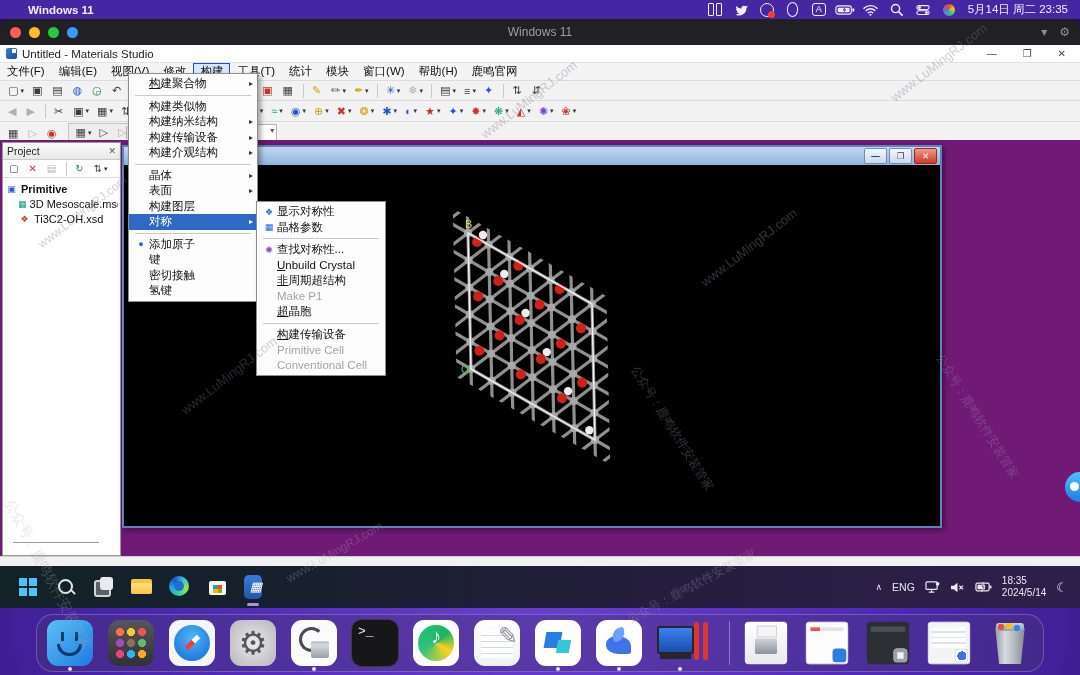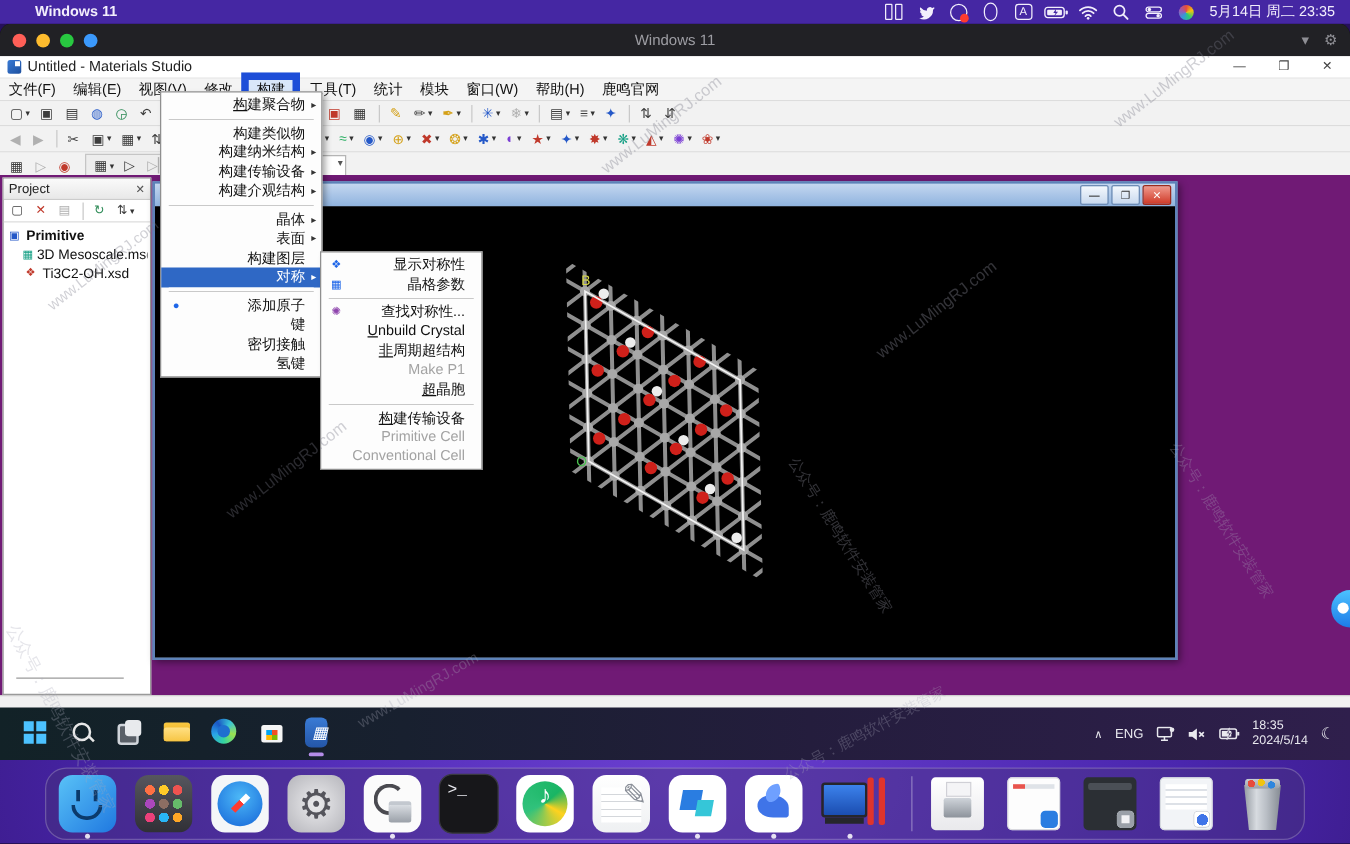--- a/index.html
+++ b/index.html
@@ -33,21 +33,21 @@
   
   .mswin{position:absolute;left:0;top:26px;width:1080px;height:521px;background:#f0f0f0;}
   .mstitle{height:17px;display:flex;align-items:center;background:#fff;border-bottom:1px solid #e3e3e3;font-size:11.5px;color:#222;}
   .msicon{width:11px;height:11px;margin:0 5px 0 6px;background:linear-gradient(135deg,#3a7bd5,#1d4f9e);border-radius:2px;position:relative;}
   .msicon::after{content:"";position:absolute;right:1px;top:1px;width:4px;height:4px;background:#fff;}
   .mstitle .ttl{flex:1;}
   .msctr{display:flex;gap:26px;margin-right:14px;color:#444;font-size:10px;}
   .msctr span{cursor:default;}
   .msmenu{height:17px;display:flex;align-items:center;background:#f4f4f4;border-bottom:1px solid #ddd;font-size:11.5px;color:#111;}
   .msmenu .mi2{padding:1px 7px;}
-  .msmenu .mi2.active{background:#d9e7fa;border:6px solid #1d4ed8;padding:0 6px;text-decoration:underline;}
+  .msmenu .mi2.active{background:#d9e7fa;border:1px solid #1d4ed8;padding:0 6px;text-decoration:underline;}
   .tbrow{display:flex;align-items:center;background:#f2f2f2;border-bottom:1px solid #dcdcdc;padding:0 4px;}
   .tb1{height:19px;}.tb2{height:20px;}.tb3{height:21px;border-bottom:1px solid #cfcfcf;}
   .tbi{display:inline-flex;align-items:center;height:16px;padding:0 3px;margin:0 1px;font-size:11px;color:#3d3d3d;}
   .tbi .dd{font-size:7px;margin-left:2px;color:#333;}
   .tbi.sep{width:1px;height:14px;padding:0;margin:0 4px;background:#c9c9c9;}
   .red{color:#c0392b}.green{color:#2e8b57}.blue{color:#2458c8}.yellow{color:#d4a017}.dim{color:#b0b0b0}
   .fx{color:#1a3c8f;font-style:italic;font-weight:bold;}
   .c1{color:#7b3fd4}.c2{color:#2458c8}.c3{color:#c0392b}.c4{color:#16a085}.c5{color:#d4a017}.c6{color:#27ae60}
   .tb-group{display:inline-flex;align-items:center;border:1px solid #c5c5c5;background:#ededed;height:17px;margin-left:6px;padding:0 2px;}
   .tb-combo{width:112px;height:15px;border:1px solid #b5b5b5;background:#fff;margin-left:6px;position:relative;}
@@ -75,21 +75,21 @@
   .cw-btn.close{background:linear-gradient(#f09a8d,#cf3a28);color:#fff;border-color:#9c2a1c;margin-right:3px;}
   .viewport{position:absolute;left:0;top:18px;right:0;bottom:0;background:#000;}
   .viewport svg{position:absolute;left:0;top:0;}
   .axisw{position:absolute;left:760px;top:288px;}
   
   .menu-pop{position:absolute;background:#fdfdfd;border:1px solid #8f8f8f;box-shadow:3px 3px 5px rgba(0,0,0,.35);z-index:45;font-size:11.5px;color:#111;padding:2px 0;}
   .build-pop{left:128px;top:54px;width:128px;}
   .sub-pop{left:256px;top:182px;width:128px;z-index:46;}
   .mi{display:flex;align-items:center;height:15.5px;padding:0 4px;}
   .mi .mi-ic{width:16px;font-size:9px;text-align:center;}
-  .mi .mi-lb{flex:1;white-space:nowrap;text-align:right;}
+  .mi .mi-lb{flex:1;white-space:nowrap;}
   .mi .mi-ar{width:9px;font-size:8px;color:#333;text-align:right;}
   .mi.sep{height:7px;}
   .mi.sep{background:linear-gradient(#fdfdfd 45%,#c9c9c9 45%,#c9c9c9 55%,#fdfdfd 55%) 6px 0/calc(100% - 12px) 100% no-repeat;}
   .mi.hl{background:#2f68c5;color:#fff;}
   .mi.hl .mi-ar{color:#fff;}
   .mi.dis{color:#a3a3a3;}
   .mi.ic-blue .mi-ic{color:#1e66e8;}
   .mi.ic-multi .mi-ic{color:#8e44ad;}
   .mi.fl .mi-lb::first-letter{text-decoration:underline;}
   

